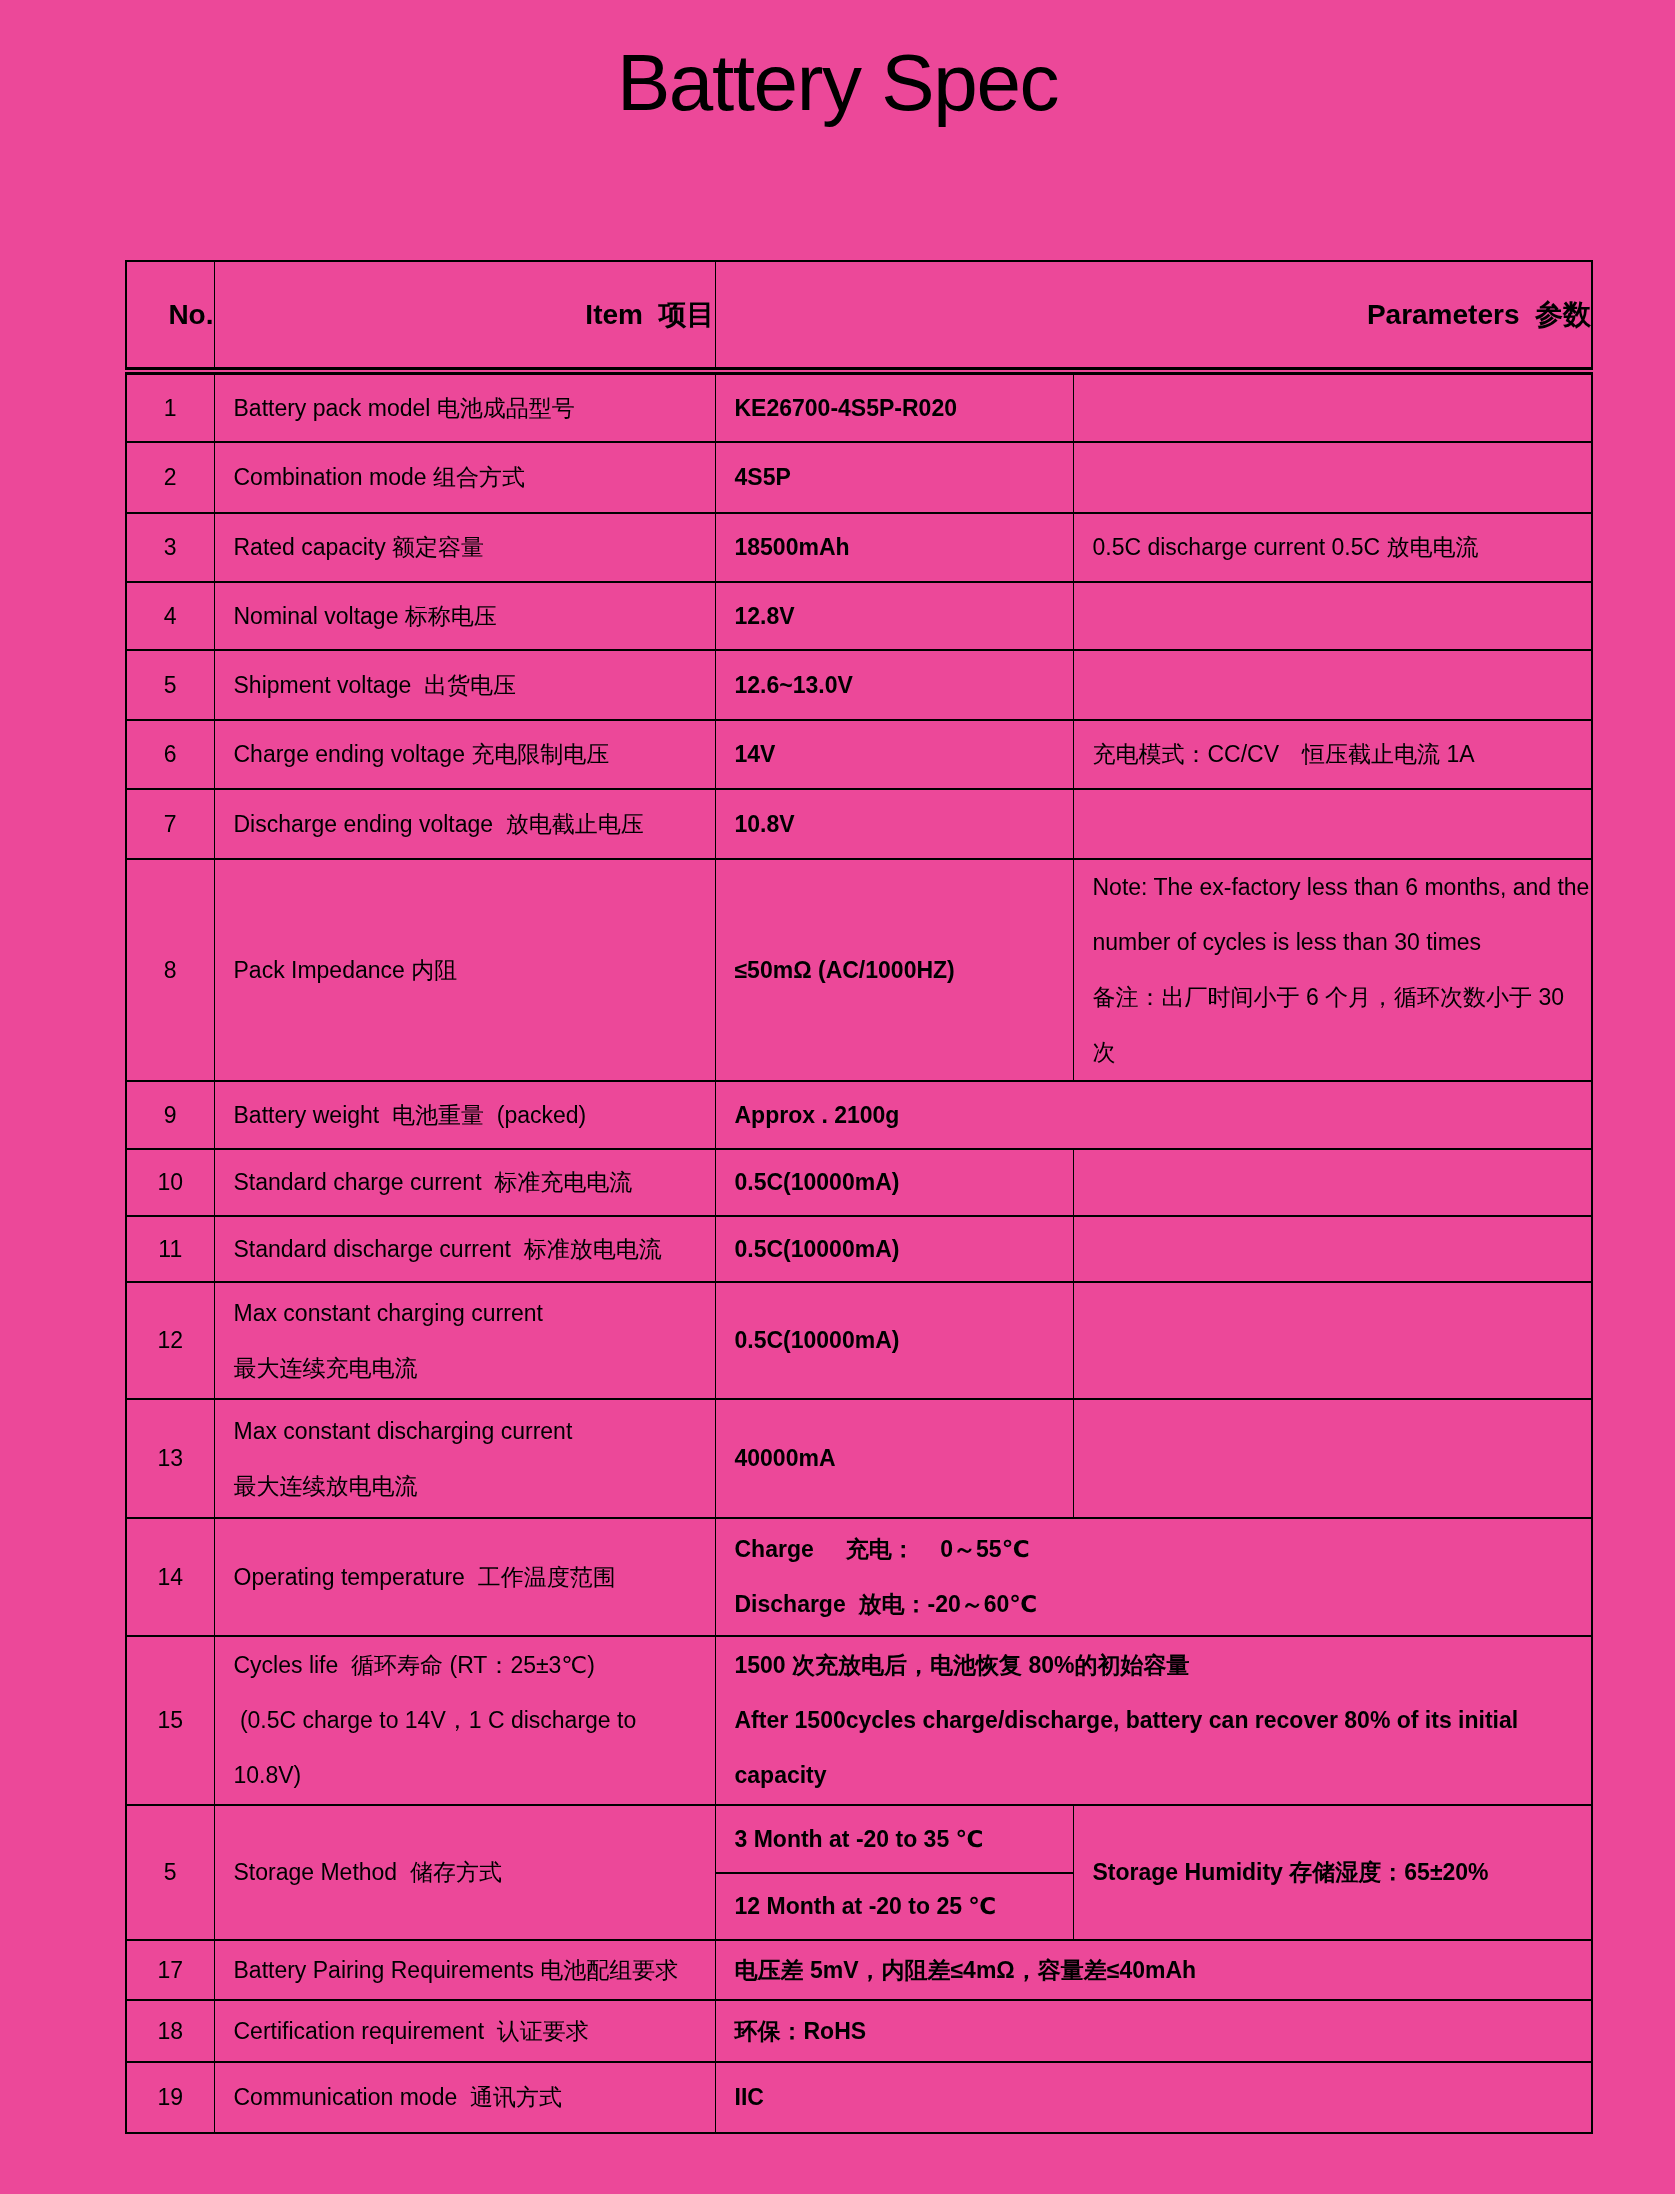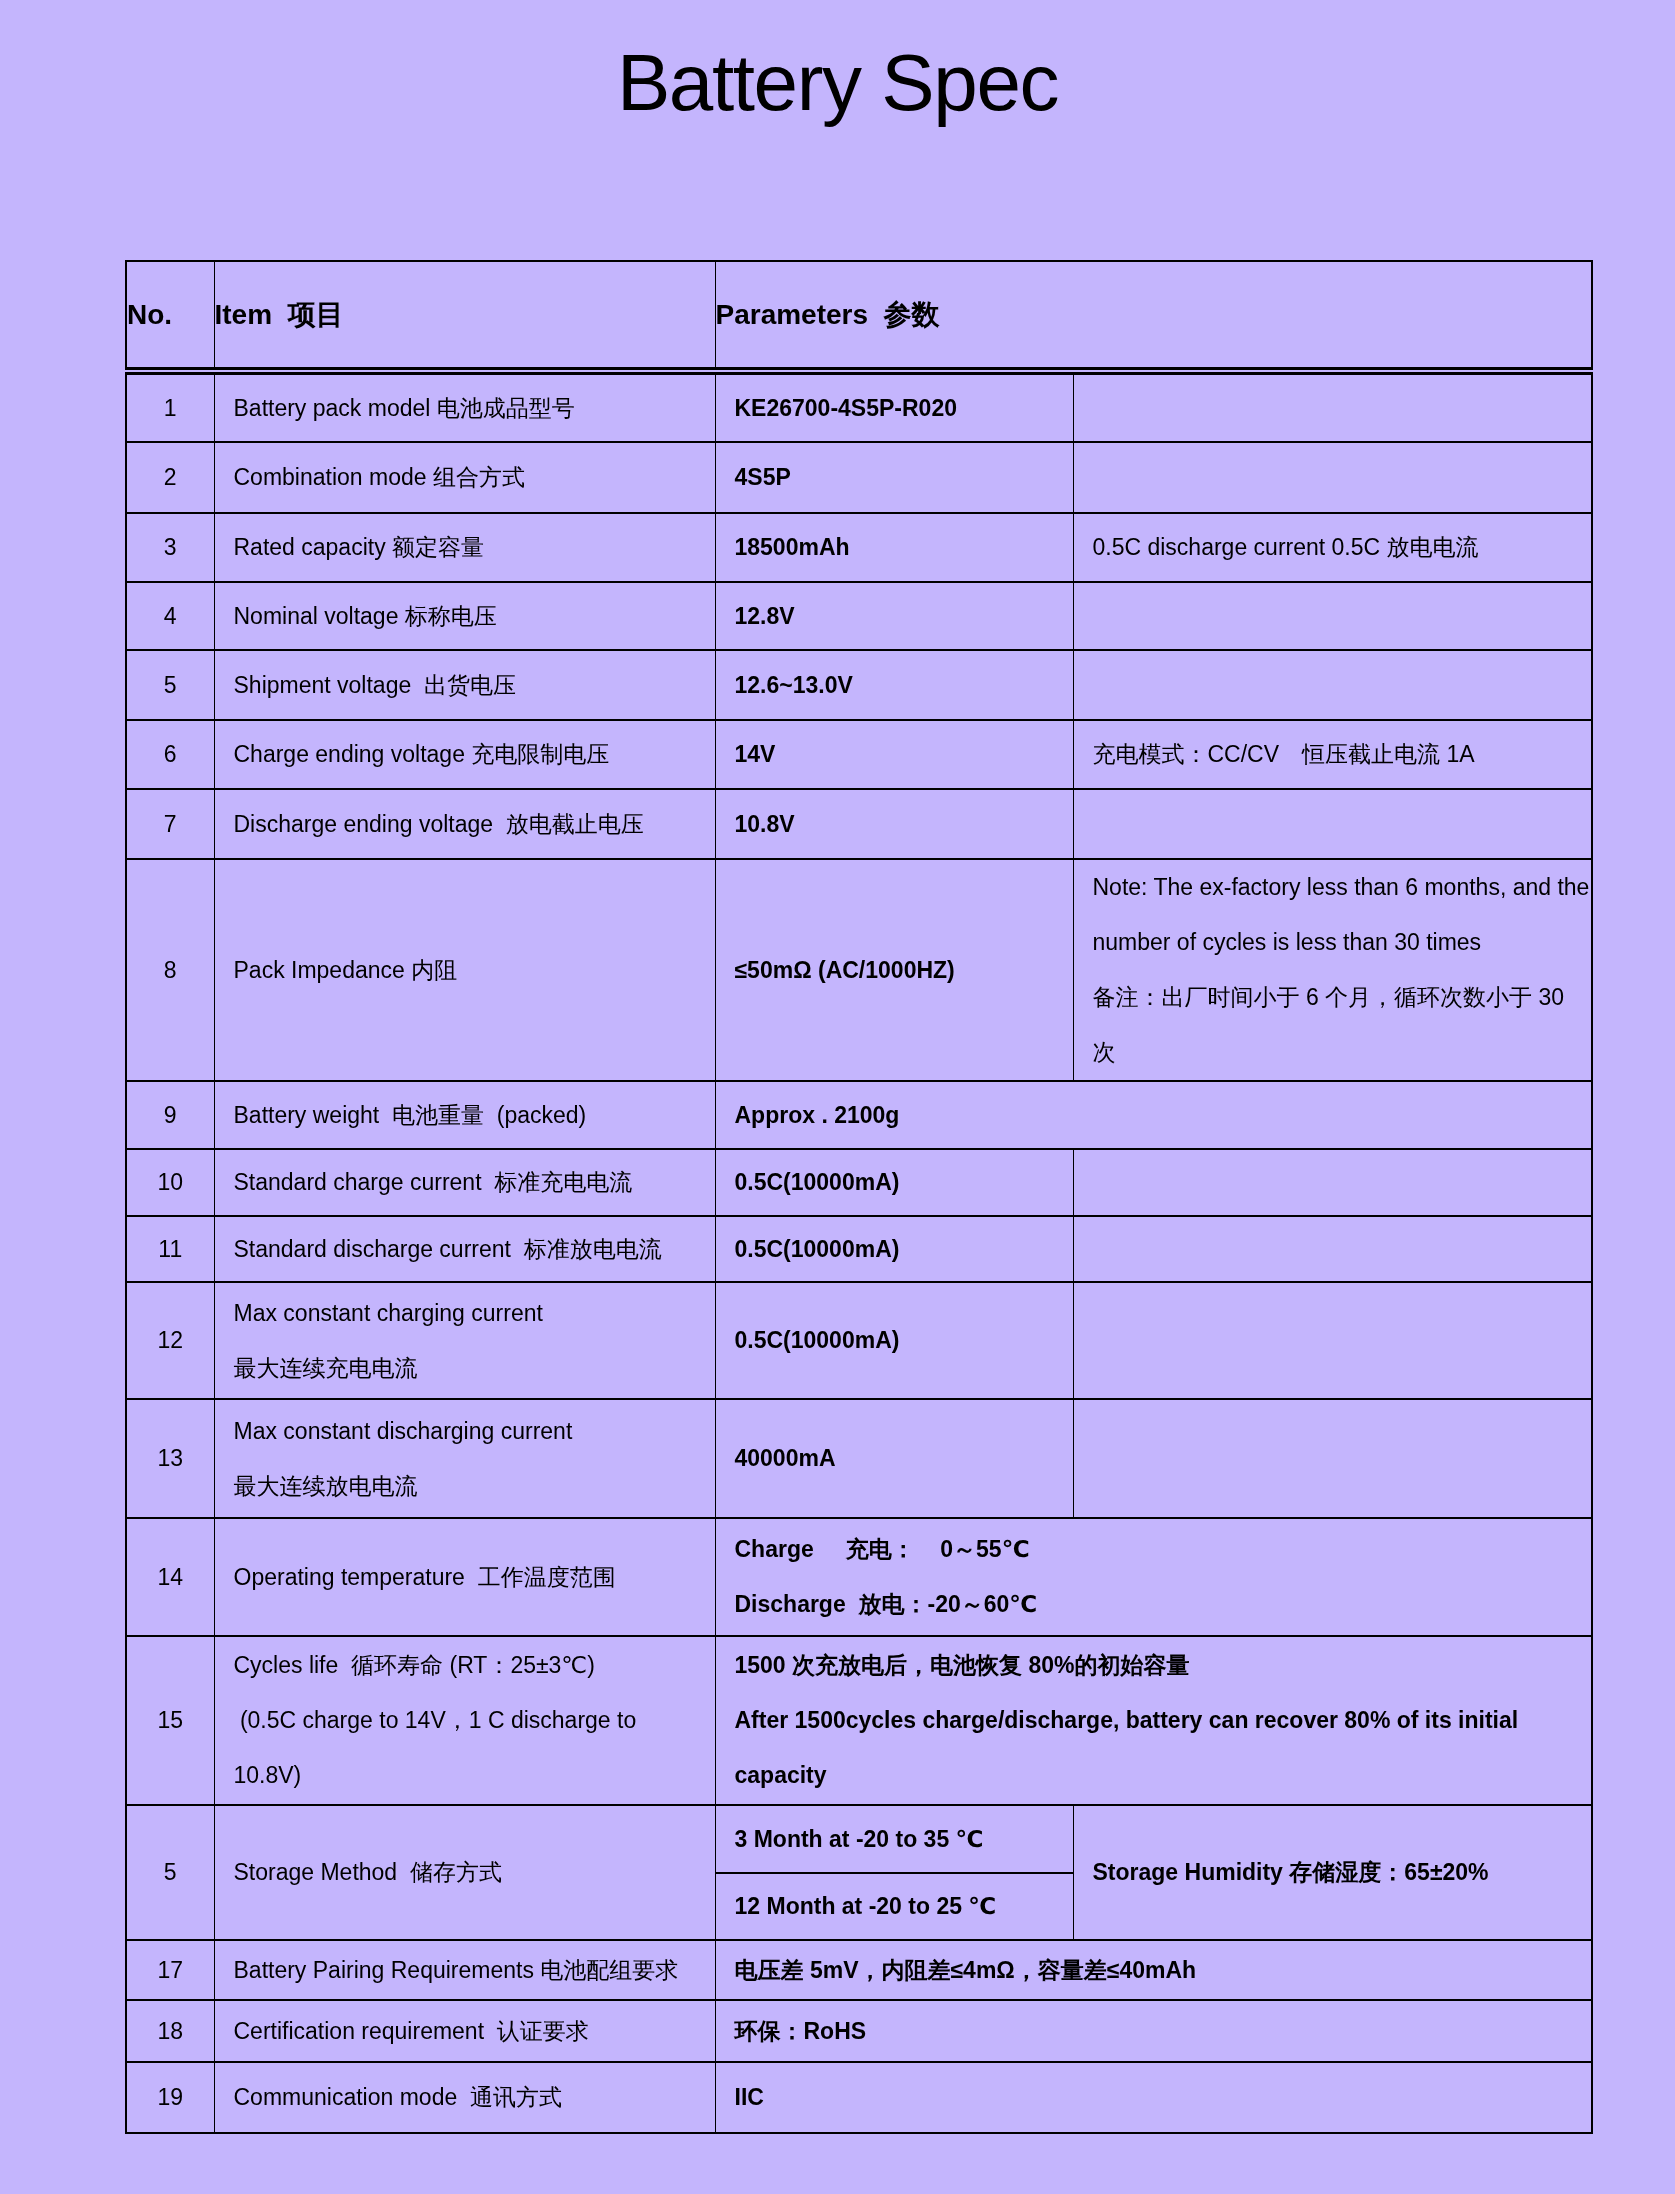--- a/index.html
+++ b/index.html
@@ -1,20 +1,20 @@
 <!DOCTYPE html>
 <html style="font-size:10.8px"><head>
 <meta charset="utf-8">
 <style>
   html,body{margin:0;padding:0;background:#ffffff;}
   .page{
     position:relative;
     width:1675px;
     height:2194px;
-    background:#c4b5fd;
+    background:#ec4899;
     color:#000;
     font-family:"Liberation Sans","DejaVu Sans",sans-serif;
   }
   .title{
     position:absolute;
     top:37px;
     left:0;
     width:100%;
     text-align:center;
     font-size:80px;
@@ -37,21 +37,21 @@
     border-bottom-width:2.7px;
     padding:0;
     font-size:23px;
     vertical-align:middle;
     overflow:hidden;
   }
   .spec thead tr{height:110px;}
   .spec th{
     font-size:28px;
     font-weight:700;
-    text-align:left;
+    text-align:right;
     border-bottom:8px double #000;
     white-space:pre-wrap;
   }
   .no-cell{text-align:center;}
   .item-cell{padding-left:16px;}
   .param-cell{padding-left:15px;font-weight:700;}
   .note-cell{padding-left:12px;border-radius:17px;}
   .note-cell.b{font-weight:700;}
   .line{white-space:pre-wrap;line-height:1.25;padding-left:19px;}
   .ml .line{line-height:55px;}

